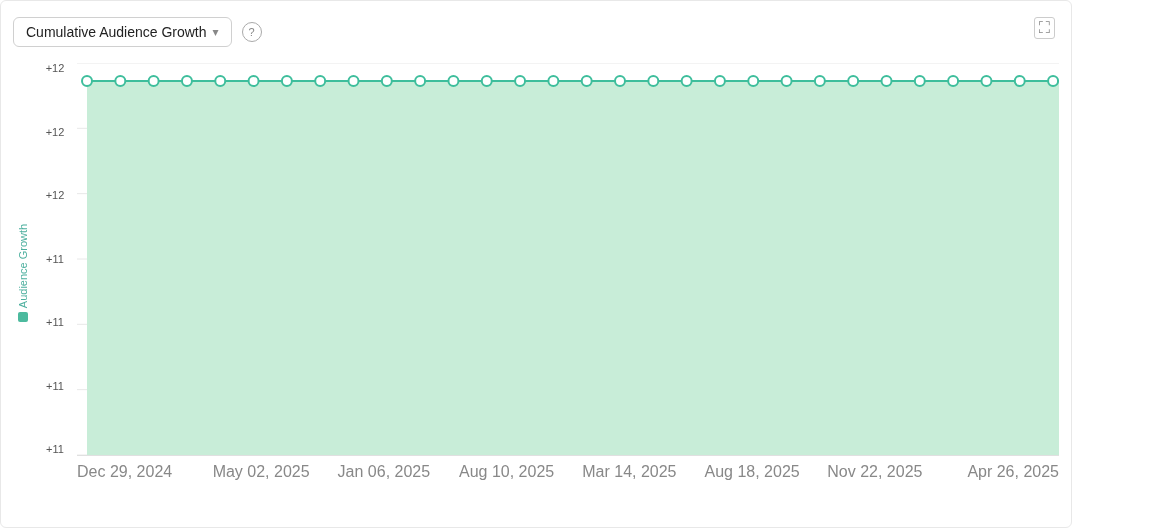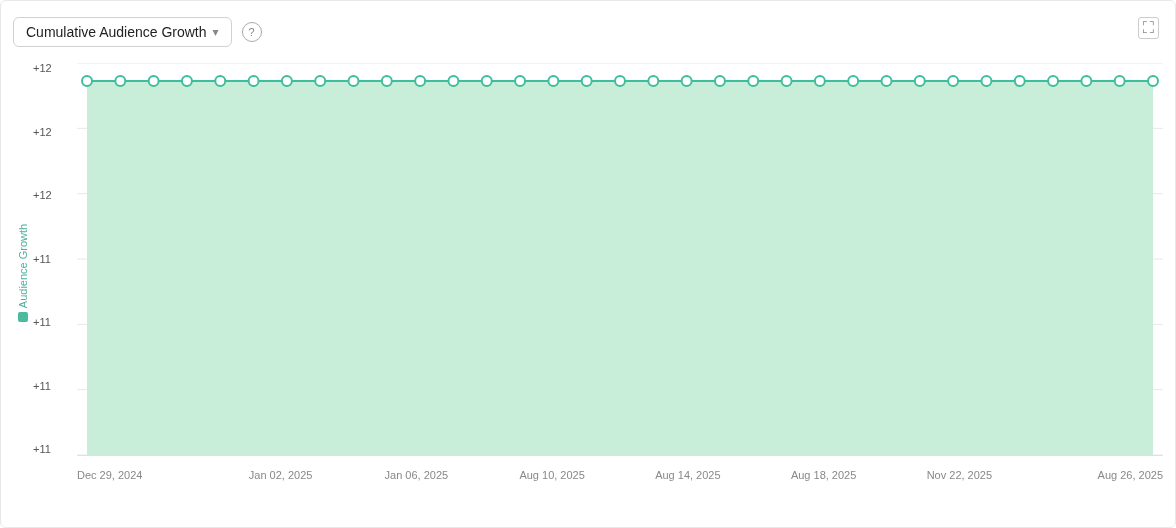--- a/index.html
+++ b/index.html
@@ -5,21 +5,21 @@
     * { box-sizing: border-box; margin: 0; padding: 0; }
     body {
       font-family: -apple-system, BlinkMacSystemFont, 'Segoe UI', sans-serif;
       background: #fff;
       color: #333;
       width: 1176px;
       height: 528px;
       overflow: hidden;
     }
     .container {
-      width: 1176px;
+      width: 1072px;
       height: 528px;
       padding: 16px 12px 12px 12px;
       position: relative;
       border: 1px solid #e8e8e8;
       border-radius: 6px;
       background: #fff;
     }
     .header {
       display: flex;
       align-items: center;
@@ -114,21 +114,21 @@
       display: flex;
       flex-direction: column;
       justify-content: space-between;
       width: 44px;
       flex-shrink: 0;
       padding-bottom: 28px;
     }
     .y-tick {
       font-size: 11px;
       color: #555;
-      text-align: left;
+      text-align: center;
       line-height: 1;
     }
     .plot-area {
       flex: 1;
       position: relative;
       overflow: hidden;
     }
     svg.chart-svg {
       position: absolute;
       top: 0; left: 0;
@@ -141,21 +141,21 @@
       left: 0;
       right: 0;
       height: 28px;
       display: flex;
       align-items: flex-end;
       justify-content: space-between;
       padding: 4px 0 2px 0;
       border-top: 1px solid #e0e0e0;
     }
     .x-tick {
-      font-size: 11px;
+      font-size: 16px;
       color: #888;
       text-align: center;
       flex: 1;
     }
     .x-tick:first-child { text-align: left; }
     .x-tick:last-child { text-align: right; }
   </style>
 </head>
 <body>
 
@@ -232,26 +232,26 @@
               <circle cx="876.125" cy="18" r="5" fill="#fff" stroke="#3ebe9c" stroke-width="2"></circle>
               <circle cx="909.4375" cy="18" r="5" fill="#fff" stroke="#3ebe9c" stroke-width="2"></circle>
               <circle cx="942.75" cy="18" r="5" fill="#fff" stroke="#3ebe9c" stroke-width="2"></circle>
               <circle cx="976.0625" cy="18" r="5" fill="#fff" stroke="#3ebe9c" stroke-width="2"></circle>
               <circle cx="1009.375" cy="18" r="5" fill="#fff" stroke="#3ebe9c" stroke-width="2"></circle>
               <circle cx="1042.6875" cy="18" r="5" fill="#fff" stroke="#3ebe9c" stroke-width="2"></circle>
               <circle cx="1076" cy="18" r="5" fill="#fff" stroke="#3ebe9c" stroke-width="2"></circle>
             </svg>
           <div class="x-axis" id="x-axis">
               <div class="x-tick">Dec 29, 2024</div>
-              <div class="x-tick">Jan 02, 2025</div>
+              <div class="x-tick">May 02, 2025</div>
               <div class="x-tick">Jan 06, 2025</div>
               <div class="x-tick">Aug 10, 2025</div>
-              <div class="x-tick">Aug 14, 2025</div>
+              <div class="x-tick">Mar 14, 2025</div>
               <div class="x-tick">Aug 18, 2025</div>
               <div class="x-tick">Nov 22, 2025</div>
-              <div class="x-tick">Aug 26, 2025</div>
+              <div class="x-tick">Apr 26, 2025</div>
             </div>
         </div>
       </div>
     </div>
   </div>
 
 </div>
 
 </body></html>

